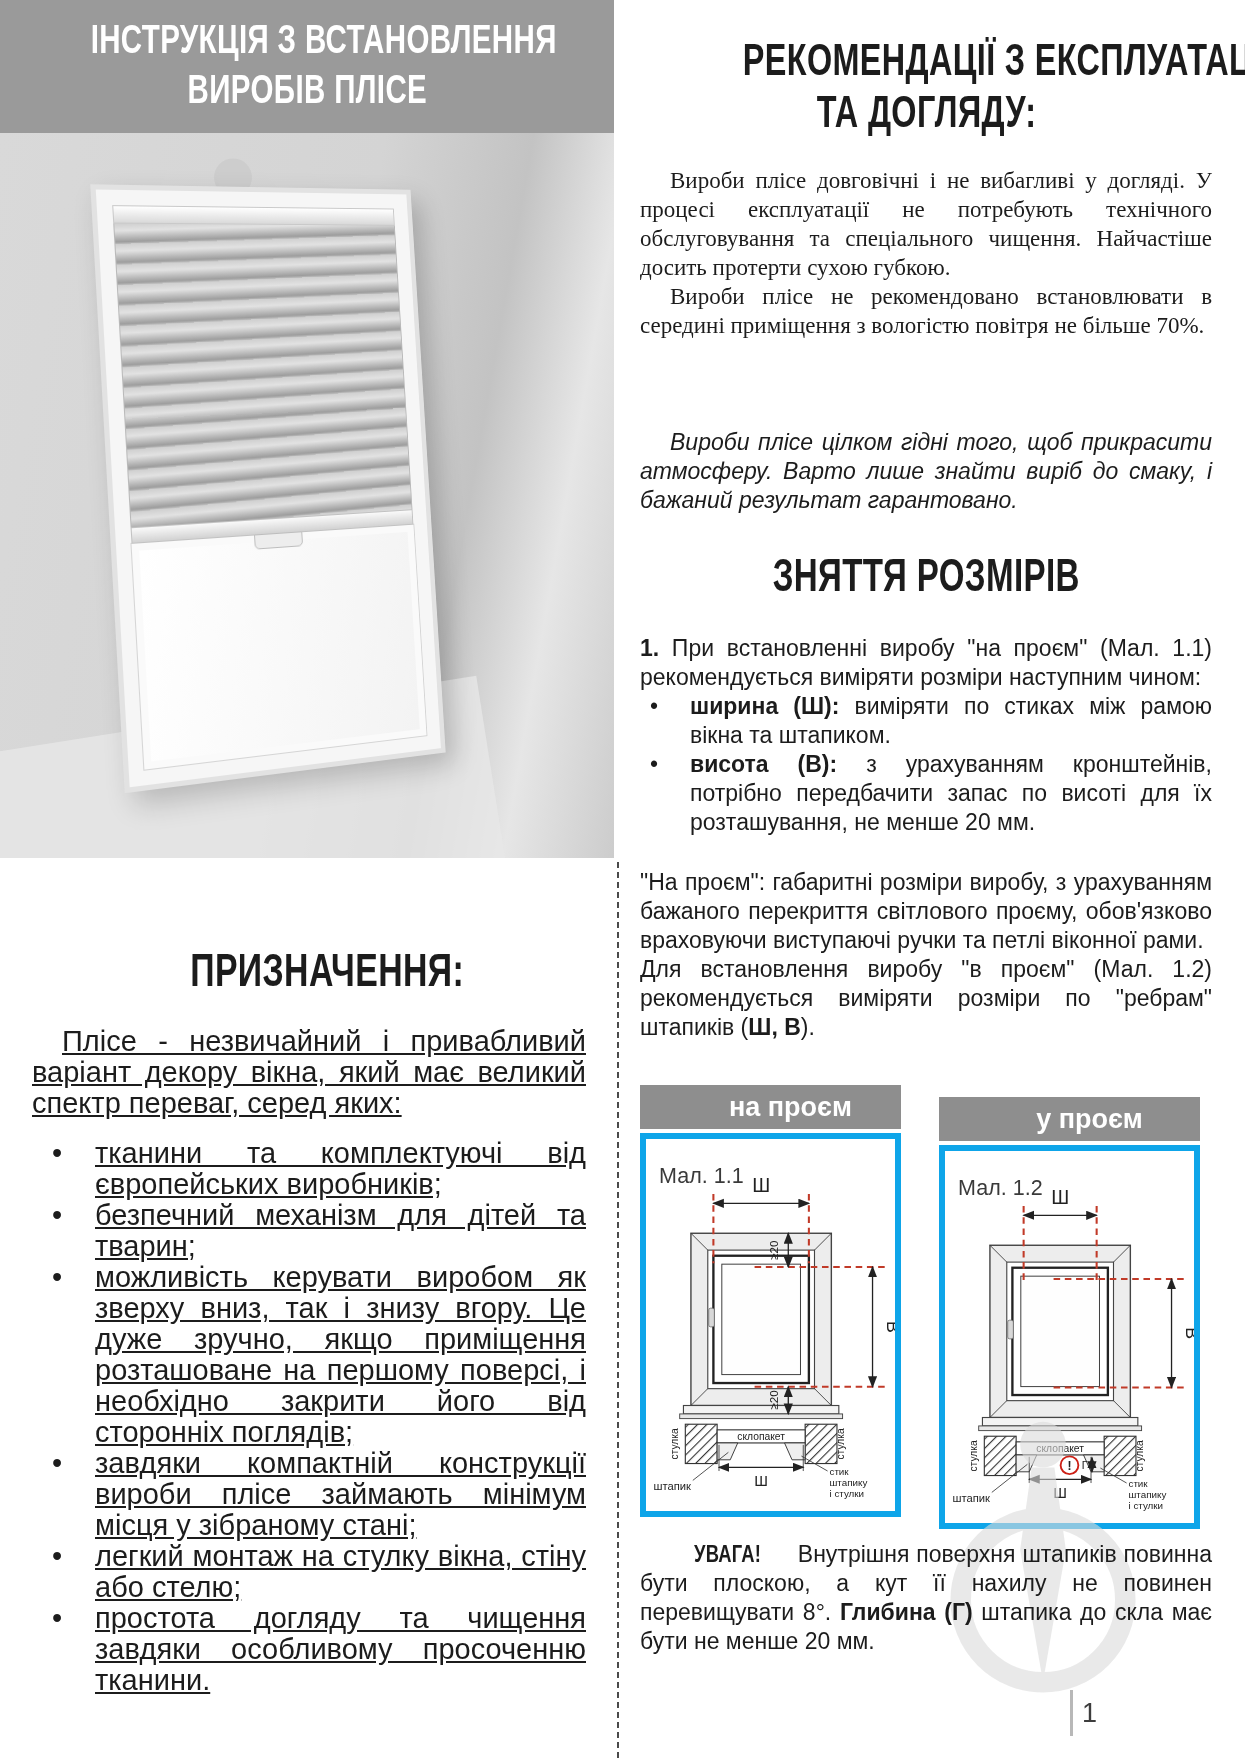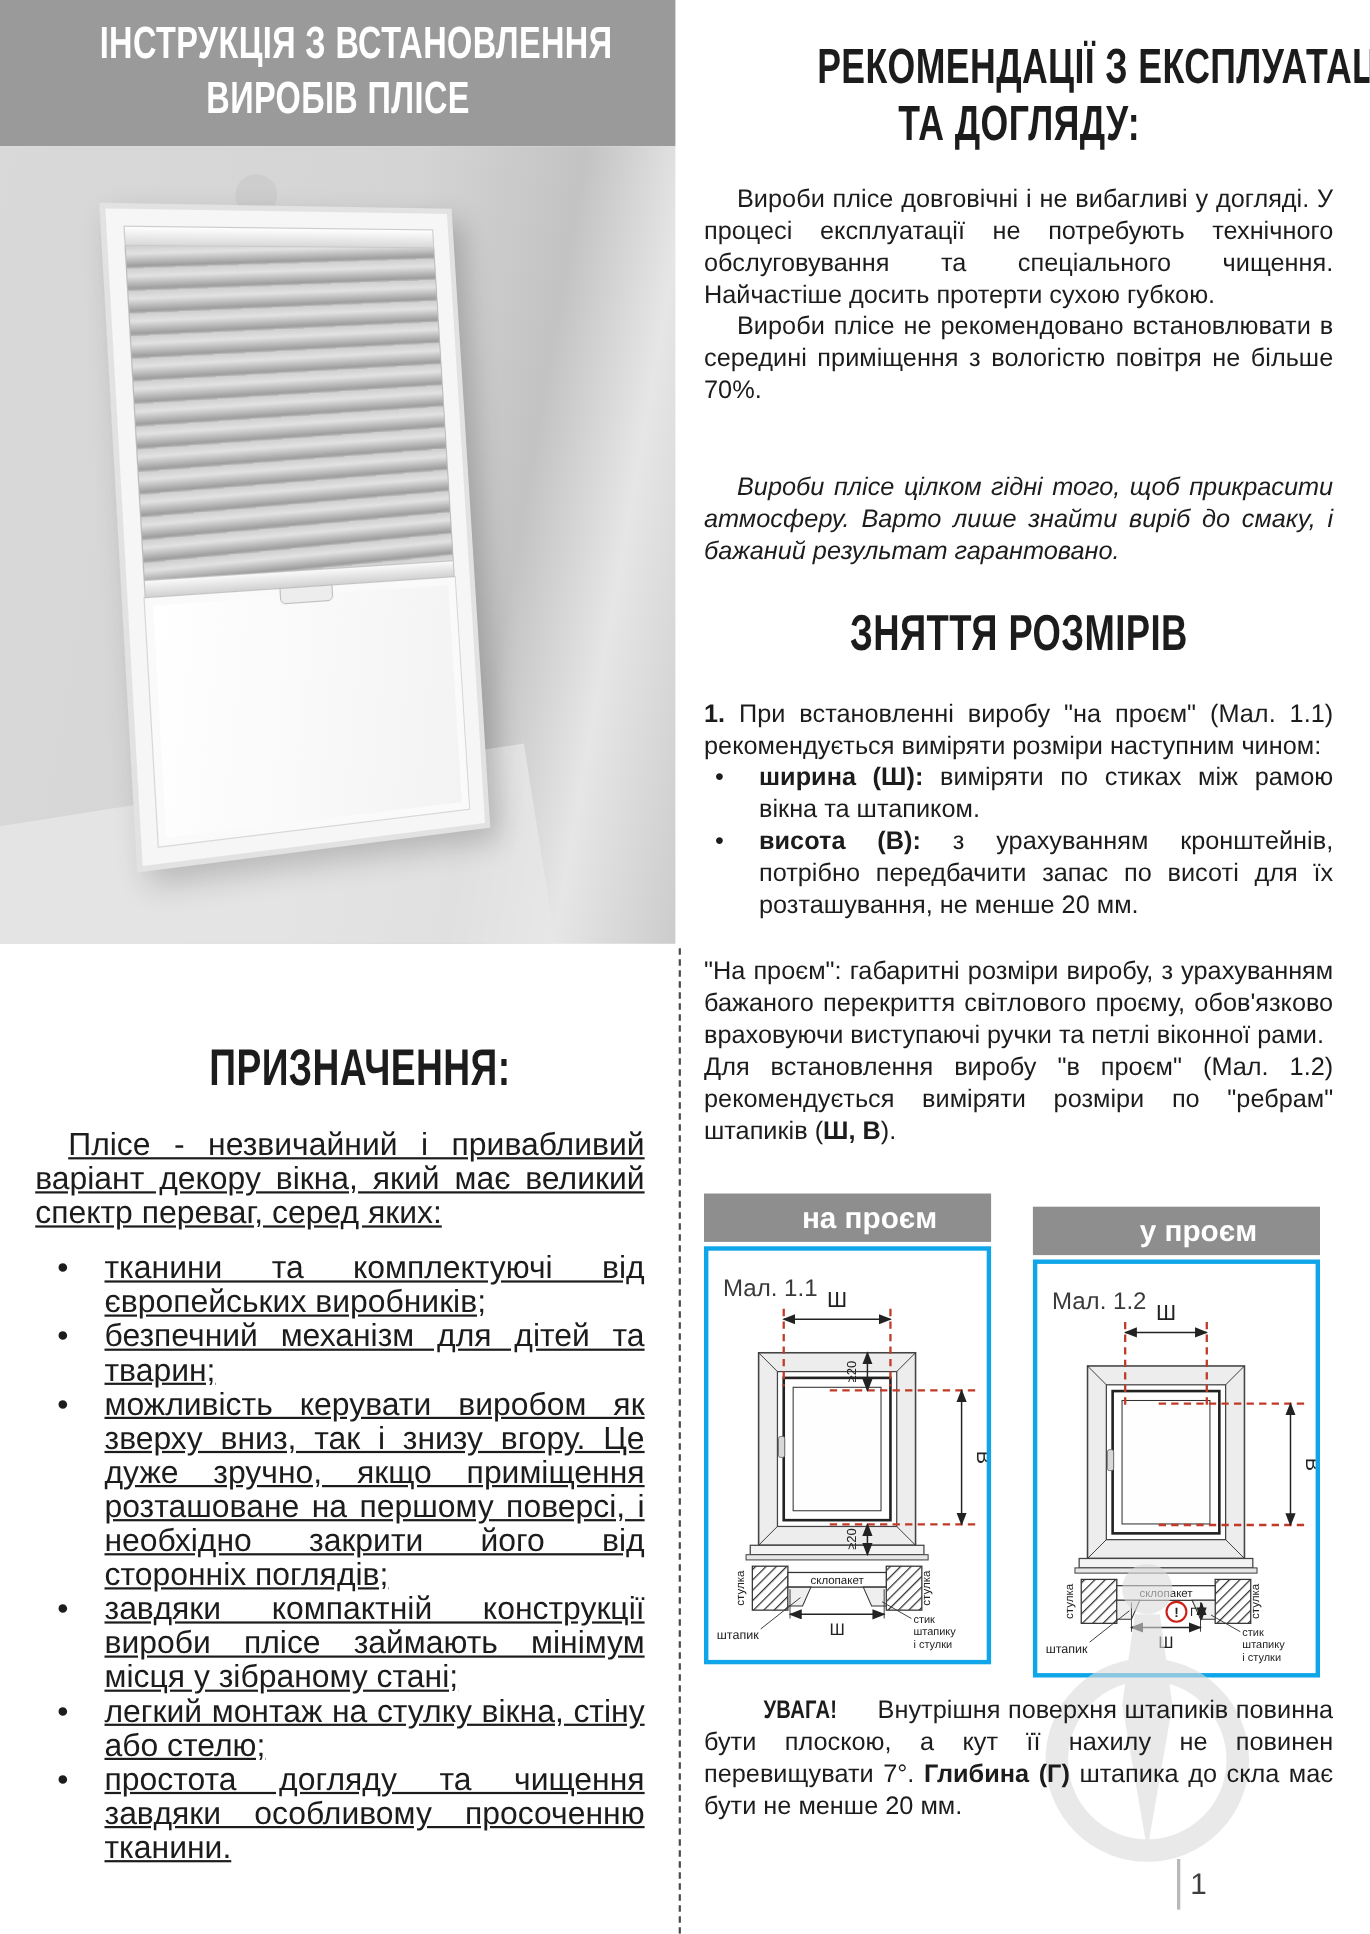--- a/index.html
+++ b/index.html
@@ -86,21 +86,21 @@
   .rc-list li { list-style:none; position:relative; padding-left:50px; margin:0; }
   .rc-list li::before { content:"•"; position:absolute; left:10px; top:0; }
 
   
   .diagrams { position:absolute; left:640px; top:1085px; width:572px; display:flex; gap:26px; z-index:1; }
   .diagram { flex:1; min-width:0; }
   .diagram-header {
     height:44px; background:var(--diagram-header-gray); color:#fff;
     font-weight:bold; font-size:27px; display:flex; align-items:center; justify-content:center;padding-left:40px;
   }
-  .diagram-body { margin-top:4px; border:4px solid #0ea5e9; height:372px; background:#fff; }
+  .diagram-body { margin-top:4px; border:6px solid #0ea5e9; height:372px; background:#fff; }
   .diagram-body svg { display:block; width:100%; height:100%; }
   svg text { font-family:"Liberation Sans", sans-serif; fill:#222; }
   .figlbl { font-size:23px; fill:#3a3a3a; }
   .red-dash { stroke:var(--dim-red); stroke-width:2.2; stroke-dasharray:7 5; fill:none; }
   .dim { stroke:#222; stroke-width:1.4; fill:none; }
   .thin { stroke:#333; stroke-width:0.9; fill:none; }
 
   .attention { position:absolute; left:640px; top:1540px; width:572px; z-index:3; }
 
   
@@ -158,21 +158,21 @@
     <li>простота догляду та чищення завдяки особливому просоченню тканини.</li>
   </ul>
 
   <div class="vsep"></div>
 
   <div class="hwrap care-heading">
     <span class="cond">РЕКОМЕНДАЦІЇ З ЕКСПЛУАТАЦІЇ</span><br>
     <span class="cond">ТА ДОГЛЯДУ:</span>
   </div>
 
-  <div class="rc txt-r" style="top:166px;">
+  <div class="rc txt-r" style="top:166px;font-family:Liberation Serif, serif;">
     <p class="indent">Вироби плісе довговічні і не вибагливі у догляді. У процесі експлуатації не потребують технічного обслуговування та спеціального чищення. Найчастіше досить протерти сухою губкою.</p>
     <p class="indent">Вироби плісе не рекомендовано встановлювати в середині приміщення з вологістю повітря не більше 70%.</p>
   </div>
 
   <div class="rc txt-r italic" style="top:428px;">
     <p class="indent">Вироби плісе цілком гідні того, щоб прикрасити атмосферу. Варто лише знайти виріб до смаку, і бажаний результат гарантовано.</p>
   </div>
 
   <div class="hwrap sizing-heading">
     <span class="cond">ЗНЯТТЯ РОЗМІРІВ</span>
@@ -323,19 +323,19 @@
     </figure>
   </div>
 
   <svg class="watermark wm-bottom" viewBox="0 0 100 140">
     <circle cx="50" cy="84" r="36" fill="none" stroke="#dcdcdc" stroke-width="9"></circle>
     <circle cx="50" cy="16" r="10" fill="#dcdcdc"></circle>
     <path d="M45 26 L55 26 L60 62 L50 120 L40 62 Z" fill="#dcdcdc"></path>
   </svg>
 
   <div class="attention txt-r">
-    <p class="indent"><span class="cond-inline">УВАГА!</span>&nbsp; <span>Внутрішня поверхня штапиків повинна бути плоскою, а кут її нахилу не повинен перевищувати 7°.</span> <b>Глибина (Г)</b> <span>штапика до скла має бути не менше 20 мм.</span></p>
+    <p class="indent"><span class="cond-inline">УВАГА!</span>&nbsp; <span>Внутрішня поверхня штапиків повинна бути плоскою, а кут її нахилу не повинен перевищувати 8°.</span> <b>Глибина (Г)</b> <span>штапика до скла має бути не менше 20 мм.</span></p>
   </div>
 
   <div class="pageno-bar"></div>
   <div class="pageno">1</div>
 
 </div>
 
 </body></html>

